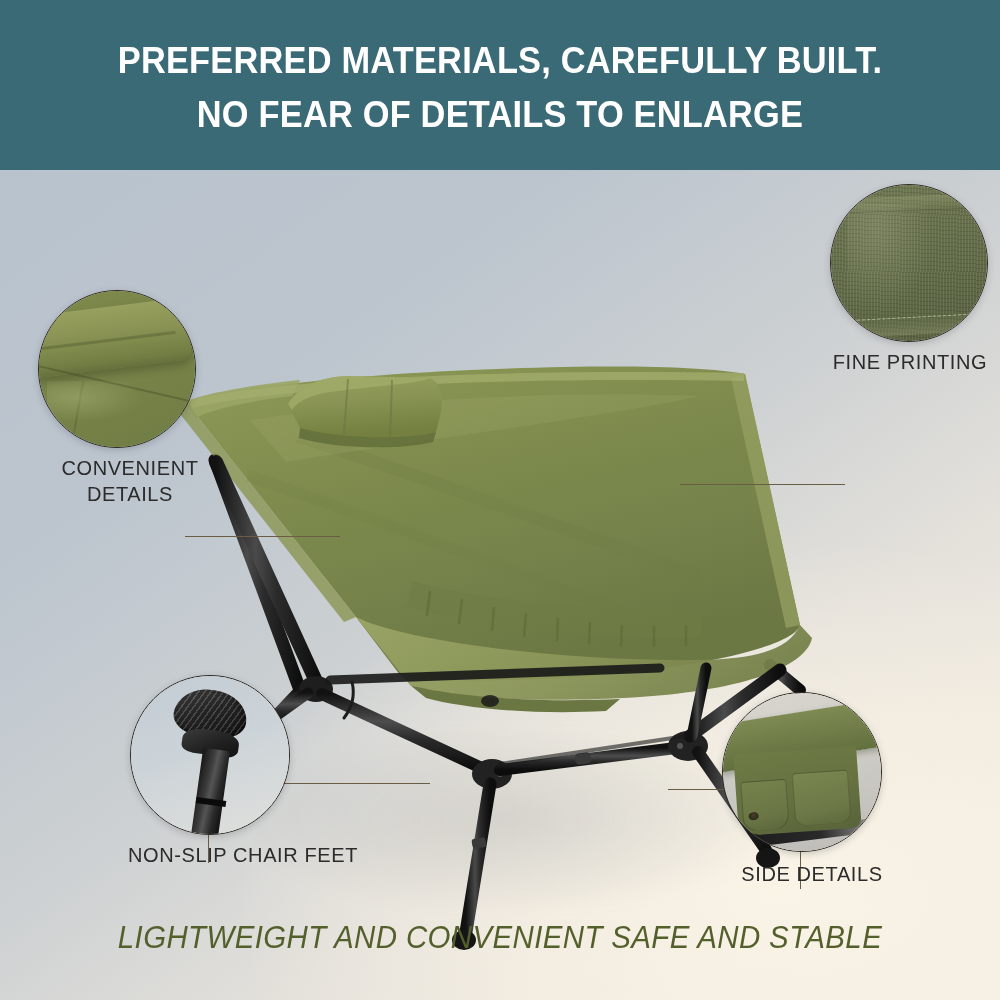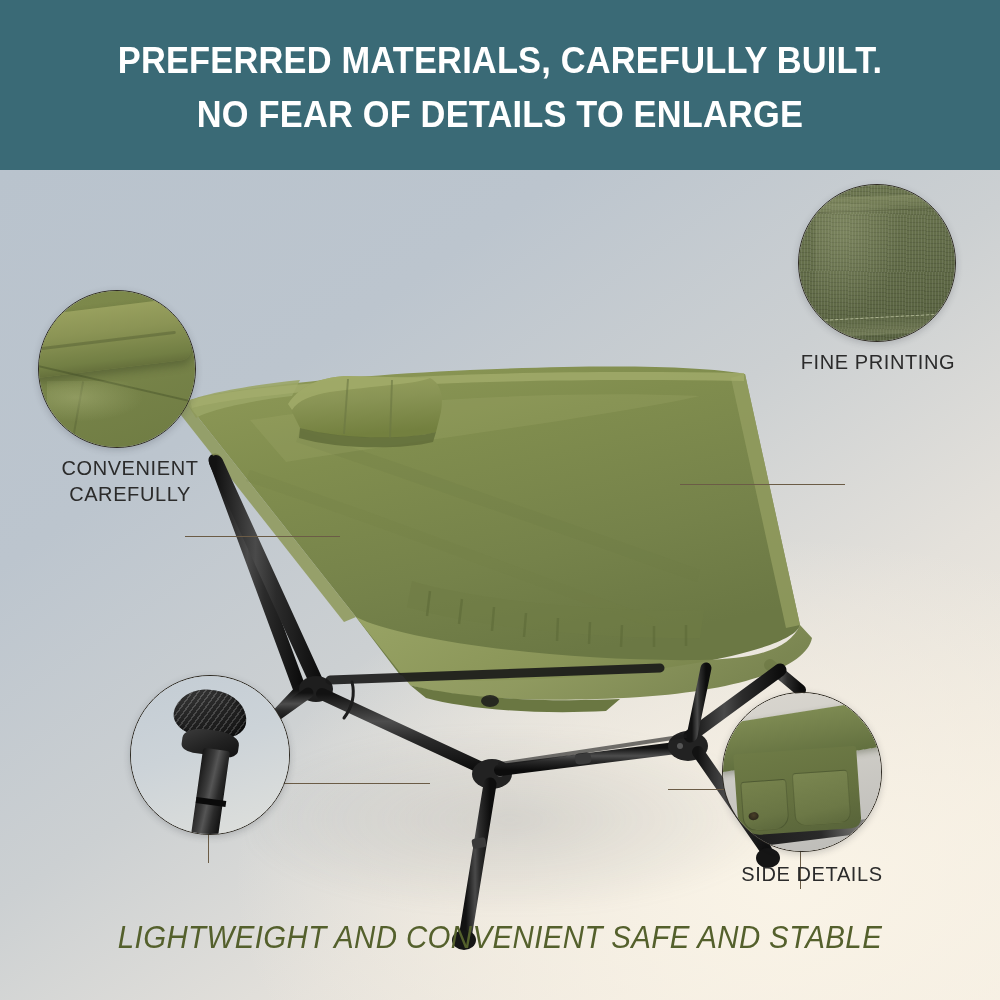--- a/index.html
+++ b/index.html
@@ -480,25 +480,25 @@
       <div class="circle" style="width:156px; height:156px; margin-left:8px;">
         <div class="art-headrest">
           <div class="hr-pillow"></div>
           <div class="hr-seam"></div>
           <div class="hr-fold"></div>
           <div class="hr-shine"></div>
         </div>
       </div>
       <div class="callout-label" style="top:166px; width:200px;">
         <div>CONVENIENT</div>
-        <div>CAREFULLY</div>
+        <div>DETAILS</div>
       </div>
     </div>
 
-    <div class="callout" style="left:788px; top:14px; width:180px;">
+    <div class="callout" style="left:820px; top:14px; width:180px;">
       <div class="circle" style="width:156px; height:156px; margin-left:10px;">
         <div class="art-printing">
           <div class="fp-weave"></div>
           <div class="fp-hem-top"></div>
           <div class="fp-hem-bot"></div>
           <div class="fp-shine"></div>
         </div>
       </div>
       <div class="callout-label" style="top:166px; width:190px;">
         <div>FINE PRINTING</div>
@@ -508,20 +508,23 @@
     <div class="callout" style="left:128px; top:505px; width:230px;">
       <div class="circle" style="width:158px; height:158px; margin-left:2px;">
         <div class="art-feet">
           <div class="foot-cap">
               <div class="foot-tread"></div>
             </div>
           <div class="foot-collar"></div>
           <div class="foot-tube"></div>
           <div class="foot-ring"></div>
         </div>
+      </div>
+      <div class="callout-label" style="top:168px; width:240px;">
+        <div>NON-SLIP CHAIR FEET</div>
       </div>
     </div>
 
     <div class="callout" style="left:722px; top:522px; width:180px;">
       <div class="circle" style="width:158px; height:158px; margin-left:0px;">
         <div class="art-storage">
           <div class="st-armtop"></div>
           <div class="st-frame"></div>
           <div class="st-panel">
             <div class="st-pocket-a">

